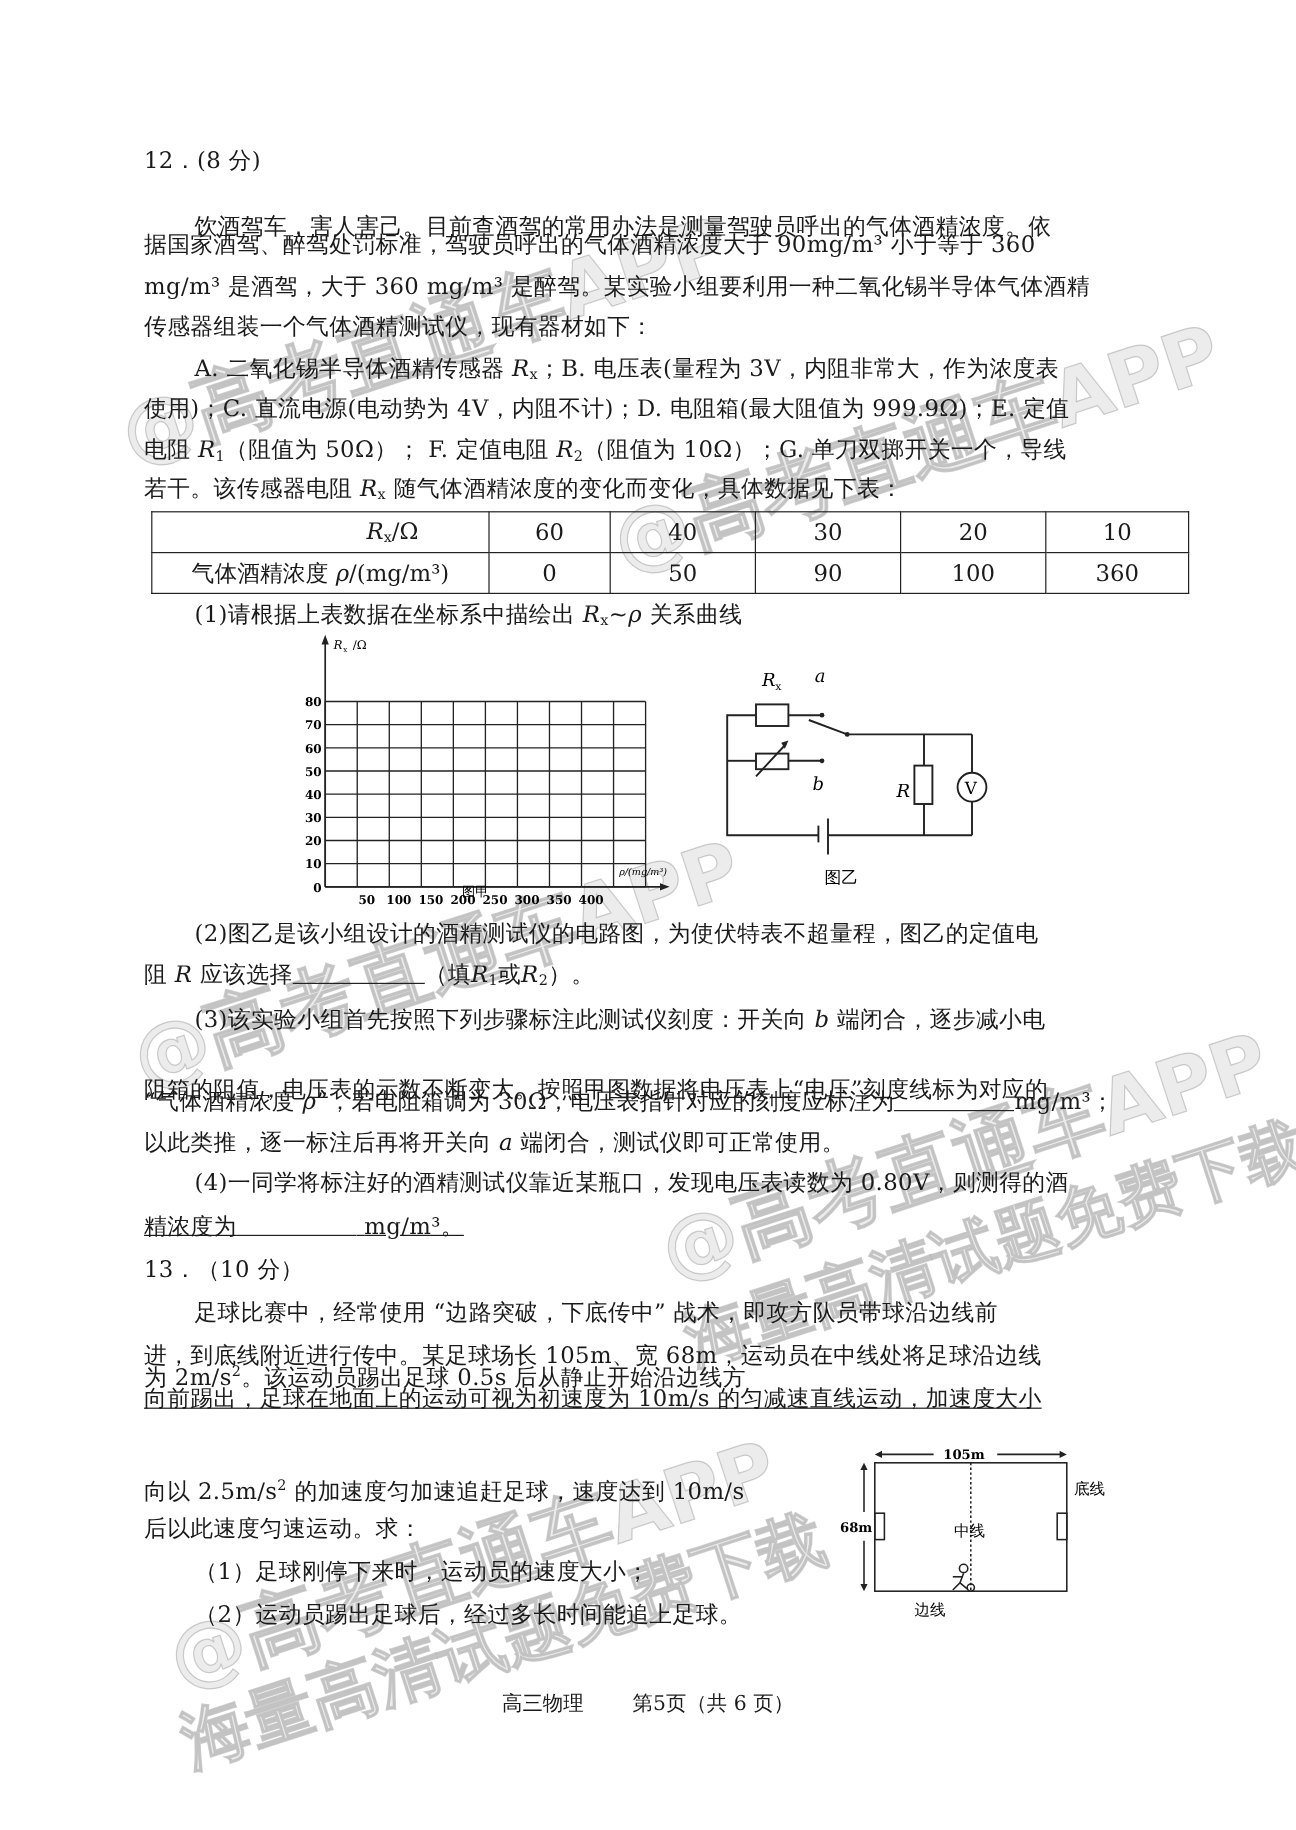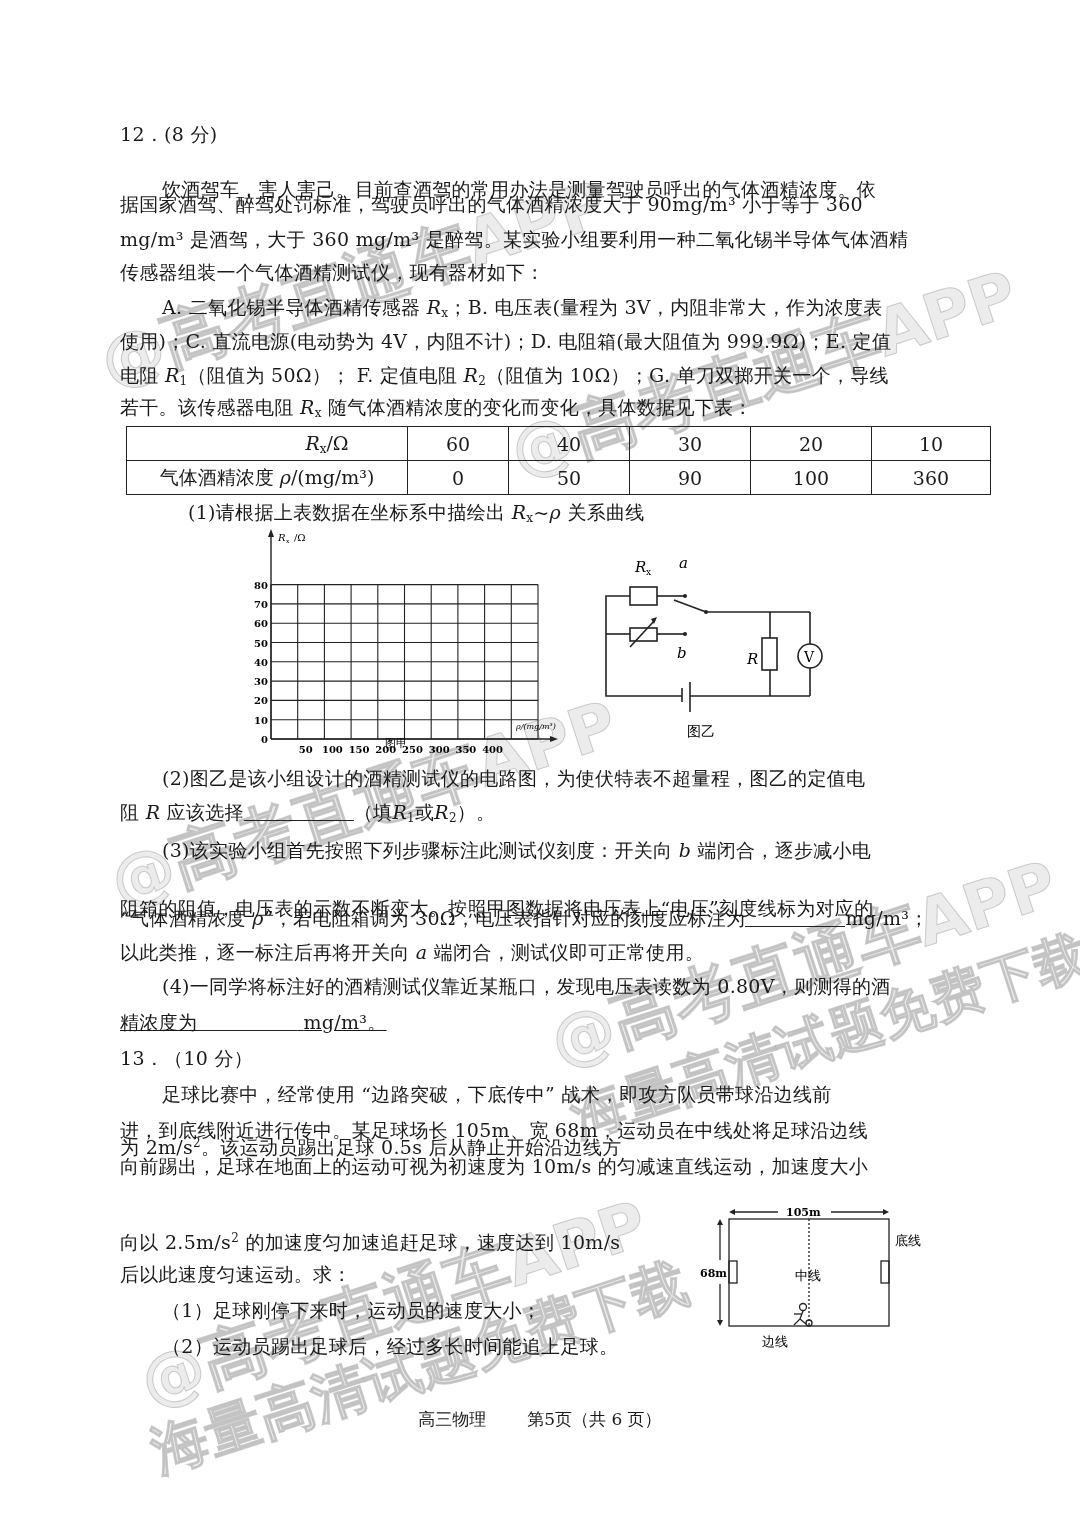--- a/index.html
+++ b/index.html
@@ -63,21 +63,21 @@
       <td><span>气体酒精浓度 </span><span class="it">ρ</span><span>/(mg/m³)</span></td>
       <td>0</td>
       <td>50</td>
       <td>90</td>
       <td>100</td>
       <td>360</td>
     </tr>
   </tbody>
     </table>
 
-  <div class="line indent" style="top:500px;margin-left:26px;">
+  <div class="line indent" style="top:500px;">
     <span>(1)请根据上表数据在坐标系中描绘出 </span><span class="it">R</span><span class="sub">x</span><span>~</span><span class="it">ρ</span><span> 关系曲线</span>
   </div>
 
   <svg style="position:absolute;left:240px;top:525px;" width="330" height="230" viewBox="0 0 330 230">
     <g id="jia-grid">
         <line x1="31" x2="298" y1="214" y2="214" stroke="#222" stroke-width="1.1"></line>
         <line x1="31" x2="298" y1="194.7" y2="194.7" stroke="#222" stroke-width="1.1"></line>
         <line x1="31" x2="298" y1="175.4" y2="175.4" stroke="#222" stroke-width="1.1"></line>
         <line x1="31" x2="298" y1="156.1" y2="156.1" stroke="#222" stroke-width="1.1"></line>
         <line x1="31" x2="298" y1="136.8" y2="136.8" stroke="#222" stroke-width="1.1"></line>
@@ -185,21 +185,21 @@
     <span>以此类推，逐一标注后再将开关向 </span><span class="it">a</span><span> 端闭合，测试仪即可正常使用。</span>
   </div>
   <div class="line indent" style="top:974px;">(4)一同学将标注好的酒精测试仪靠近某瓶口，发现电压表读数为 0.80V，则测得的酒</div>
   <div class="line" style="top:1010px;text-decoration:underline;">
     <span>精浓度为</span><span class="blank" style="width:100px;"></span> <span>mg/m³。</span>
   </div>
 
   <div class="line" style="top:1046px;">13．（10 分）</div>
   <div class="line indent" style="top:1082px;">足球比赛中，经常使用 “边路突破，下底传中” 战术，即攻方队员带球沿边线前</div>
   <div class="line" style="top:1118px;">进，到底线附近进行传中。某足球场长 105m、宽 68m，运动员在中线处将足球沿边线</div>
-  <div class="line" style="top:1154px;">向前踢出，足球在地面上的运动可视为初速度为 10m/s 的匀减速直线运动，加速度大小</div>
+  <div class="line" style="top:1154px;text-decoration:underline;">向前踢出，足球在地面上的运动可视为初速度为 10m/s 的匀减速直线运动，加速度大小</div>
   <div class="line" style="top:1131px;">
     <span>为 2m/s</span><span class="sup">2</span><span>。该运动员踢出足球 0.5s 后从静止开始沿边线方</span>
   </div>
   <div class="line" style="top:1226px;">
     <span>向以 2.5m/s</span><span class="sup">2</span><span> 的加速度匀加速追赶足球，速度达到 10m/s</span>
   </div>
   <div class="line" style="top:1262px;">后以此速度匀速运动。求：</div>
   <div class="line indent" style="top:1298px;">（1）足球刚停下来时，运动员的速度大小；</div>
   <div class="line indent" style="top:1334px;">（2）运动员踢出足球后，经过多长时间能追上足球。</div>
 

